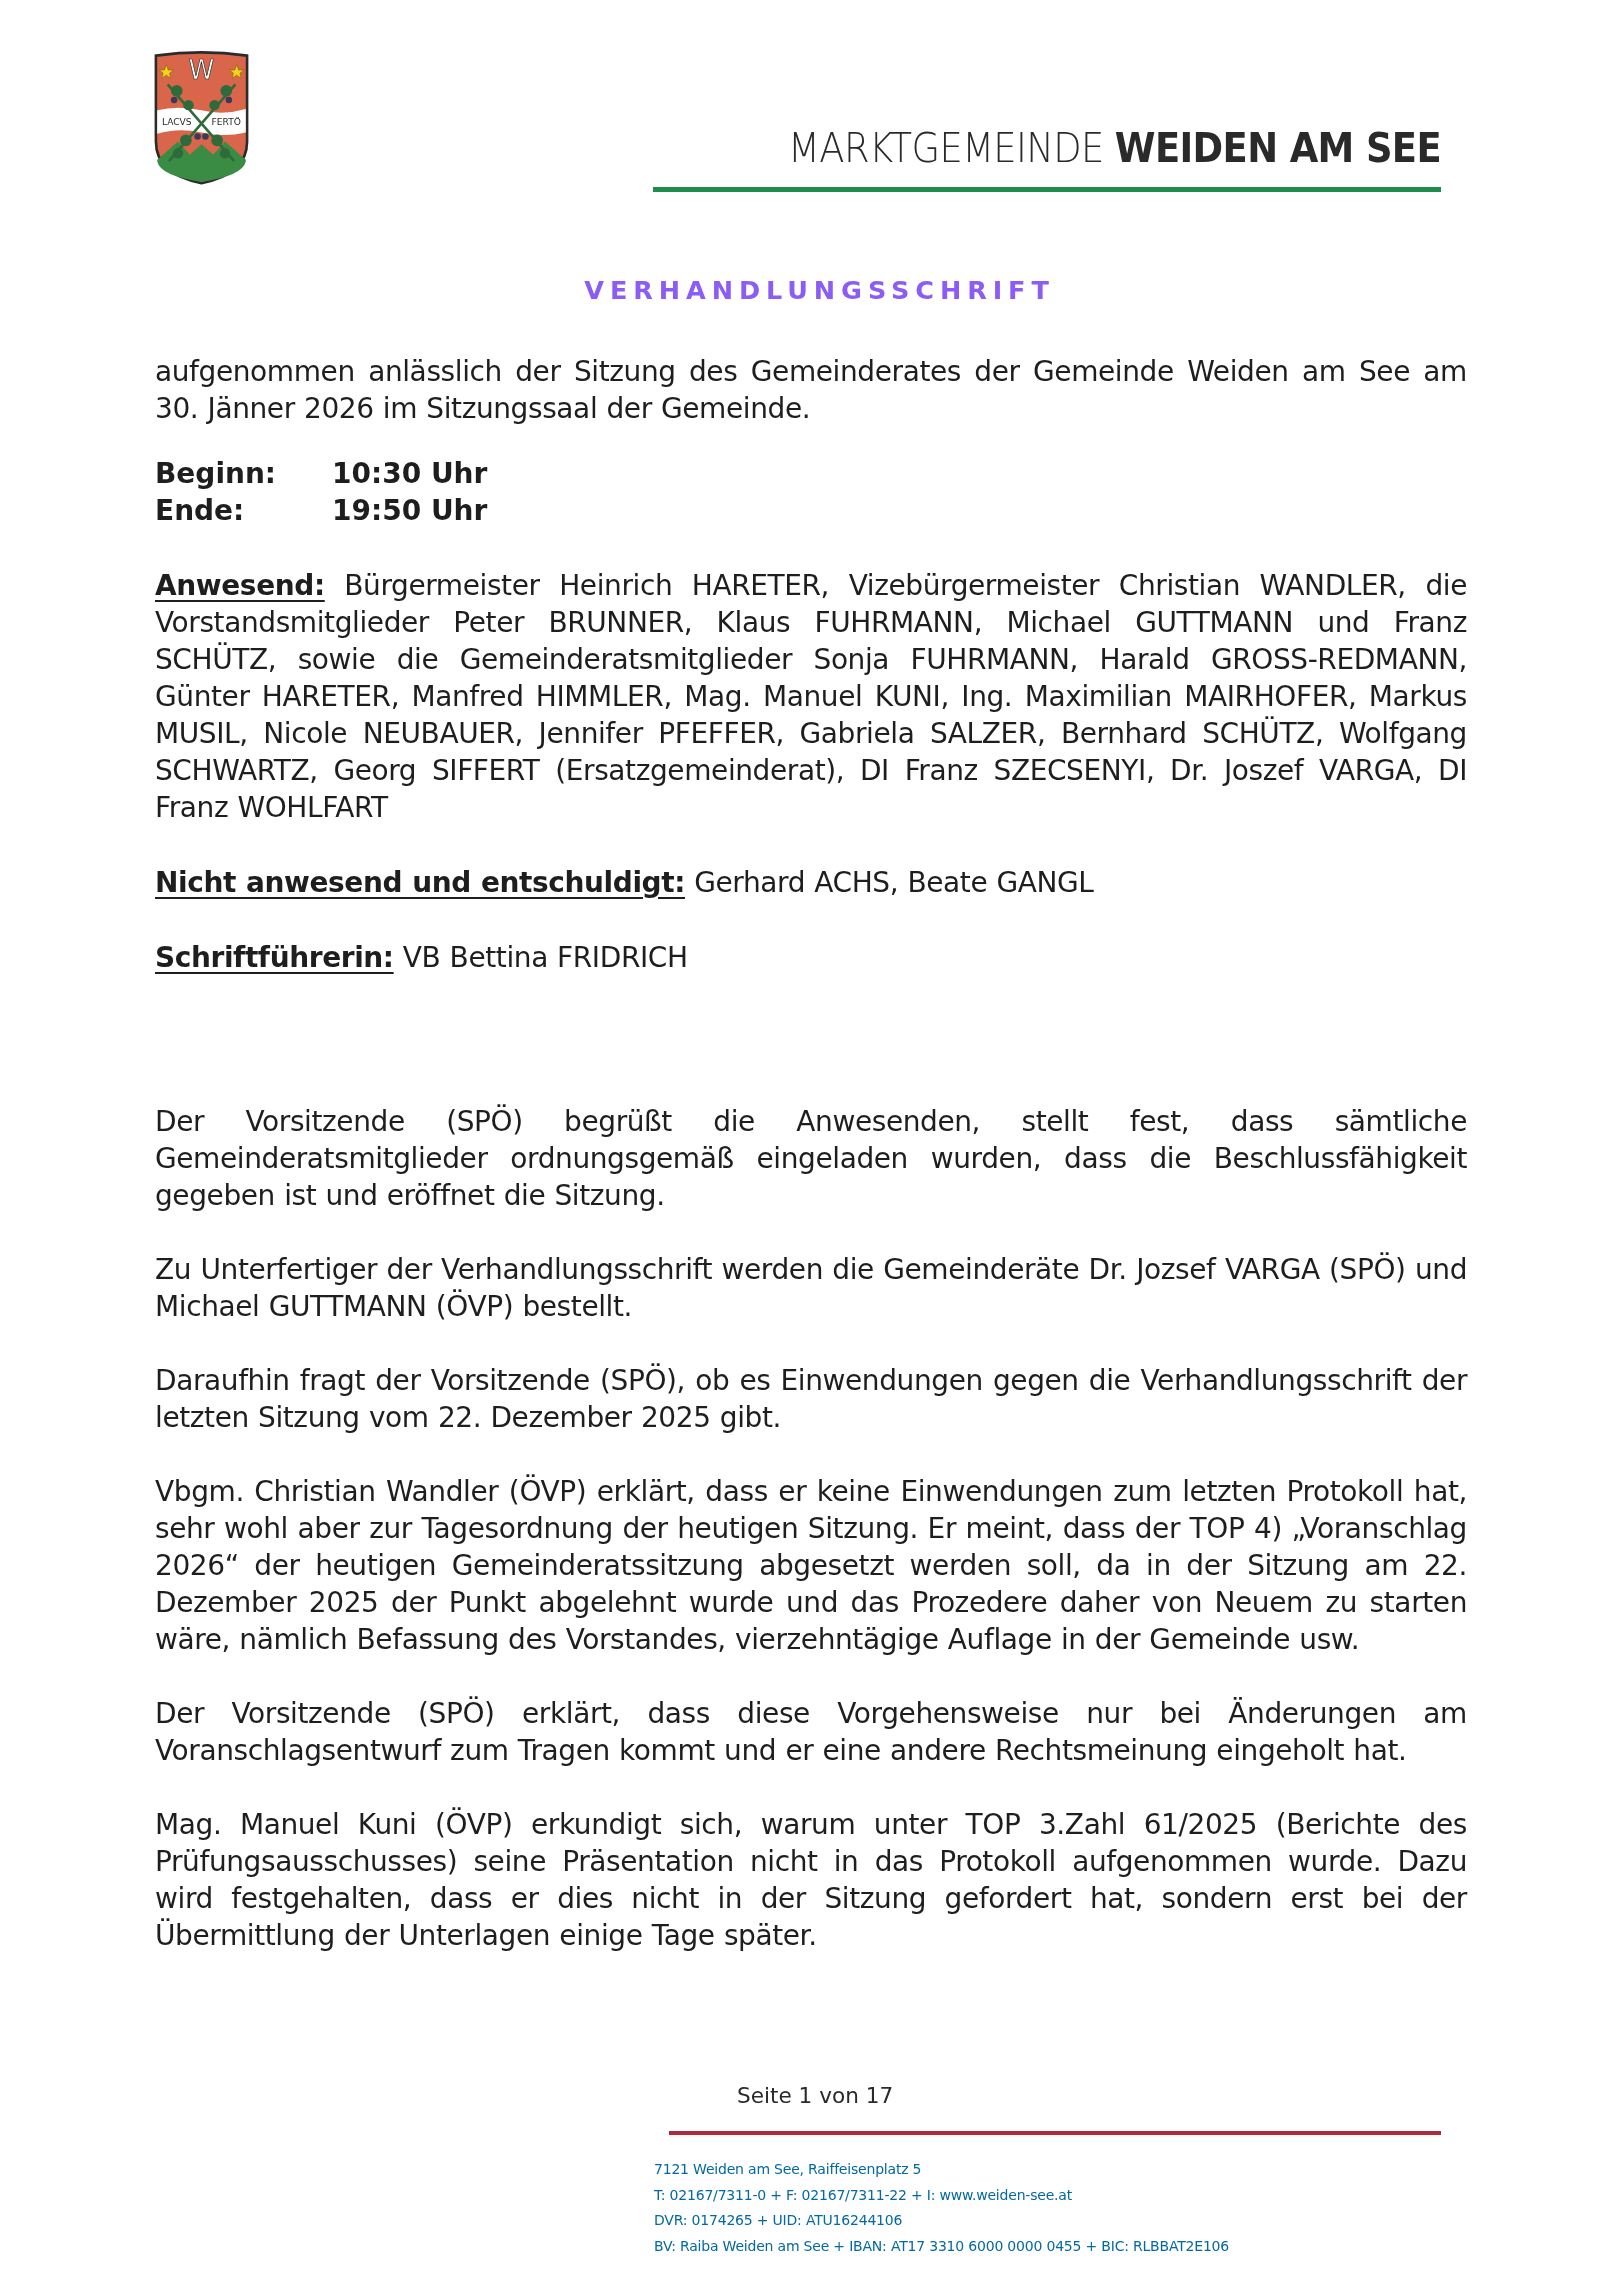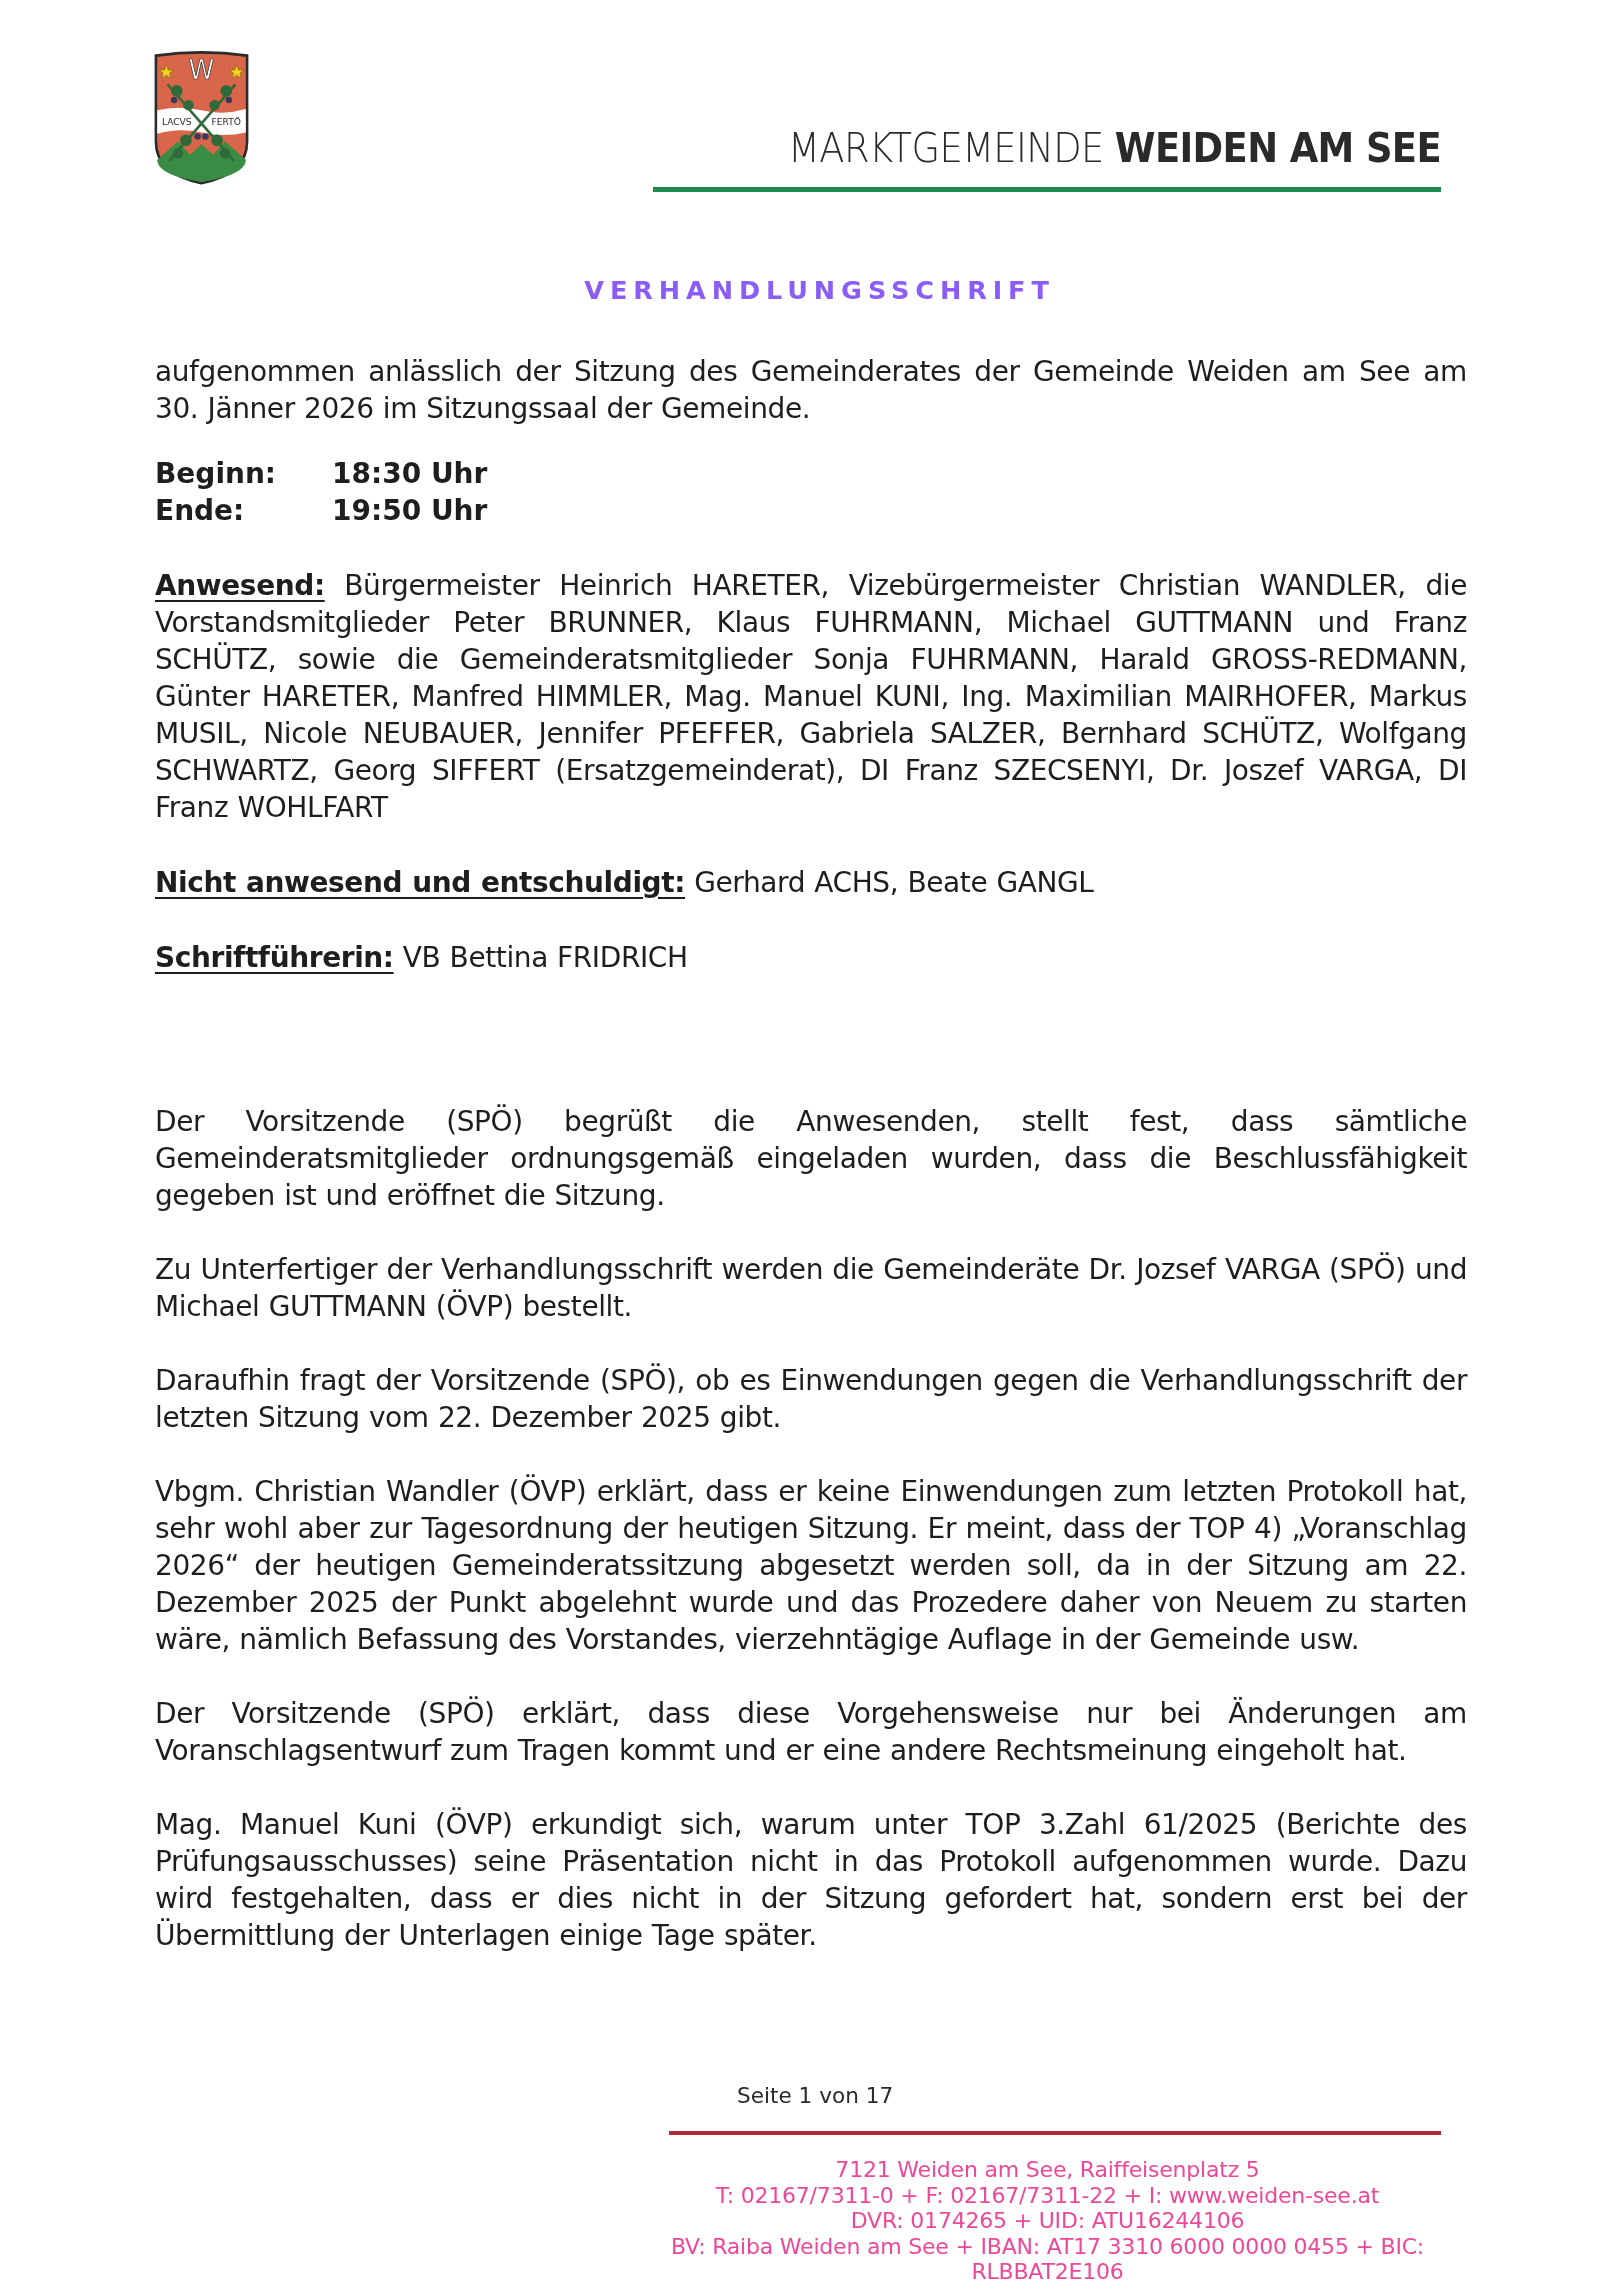--- a/index.html
+++ b/index.html
@@ -36,22 +36,22 @@
   .gap-s { height: 37px; }
   .gap-m { height: 38px; }
   .gap-l { height: 89px; }
 
   .page-no { position: absolute; left: 737px; top: 2083px; font-size: 21.6px; color: #2a2a2a; }
   .red-rule {
     position: absolute; left: 669px; top: 2131px; width: 772px; height: 3.9px;
     background: linear-gradient(to bottom, #a12a48 0%, #c0282e 100%);
   }
   .footer {
-    position: absolute; left: 654px; top: 2157px; width: 787px; text-align: center;
-    font-size: 22px; line-height: 25.5px; color: #ec4899; letter-spacing: -0.2px;
+    position: absolute; left: 654px; top: 2157px; width: 787px; text-align: left;
+    font-size: 14px; line-height: 25.5px; color: #0369a1; letter-spacing: -0.2px;
   }
 </style>
 </head>
 <body>
 
 <svg class="crest" viewBox="0 0 152 206">
   <path d="M6 8 Q76 -2 146 8 L146 140 Q146 190 76 204 Q6 190 6 140 Z" fill="#d9654a" stroke="#2b2b2b" stroke-width="4"></path>
   <path d="M8 92 Q40 84 76 92 Q110 100 144 90 L144 126 Q110 134 76 126 Q40 118 8 128 Z" fill="#ffffff"></path>
   <path d="M8 168 L40 140 L58 160 L76 144 L94 160 L112 140 L144 168 L144 170 Q140 192 76 202 Q12 192 8 170 Z" fill="#3a8c45"></path>
   <line x1="24" y1="52" x2="126" y2="170" stroke="#2f6b3a" stroke-width="4"></line>
@@ -86,21 +86,21 @@
 <div class="green-rule" style="background: rgb(31, 140, 78);"></div>
 
 <div class="doc-title">VERHANDLUNGSSCHRIFT</div>
 
 <div class="content">
   <p class="p"><span>aufgenommen anlässlich der Sitzung des Gemeinderates der Gemeinde Weiden am See am </span><b>30. Jänner 2026</b><span> im Sitzungssaal der Gemeinde.</span></p>
 
   <div class="times">
     <div class="row">
       <span class="lbl">Beginn:</span>
-      <span>18:30 Uhr</span>
+      <span>10:30 Uhr</span>
     </div>
     <div class="row">
       <span class="lbl">Ende:</span>
       <span>19:50 Uhr</span>
     </div>
   </div>
 
   <div class="gap-m"></div>
   <p class="p"><span class="u">Anwesend:</span><span><span> Bürgermeister Heinrich </span><b>HARETER</b><span>, Vizebürgermeister Christian </span><b>WANDLER</b><span>, die Vorstandsmitglieder Peter </span><b>BRUNNER</b><span>, Klaus </span><b>FUHRMANN</b><span>, Michael </span><b>GUTTMANN</b><span> und Franz </span><b>SCHÜTZ</b><span>, sowie die Gemeinderatsmitglieder Sonja </span><b>FUHRMANN</b><span>, Harald </span><b>GROSS-REDMANN</b><span>, Günter </span><b>HARETER</b><span>, Manfred </span><b>HIMMLER</b><span>, Mag. Manuel </span><b>KUNI</b><span>, Ing. Maximilian </span><b>MAIRHOFER</b><span>, Markus </span><b>MUSIL</b><span>, Nicole </span><b>NEUBAUER</b><span>, Jennifer </span><b>PFEFFER</b><span>, Gabriela </span><b>SALZER</b><span>, Bernhard </span><b>SCHÜTZ</b><span>, Wolfgang </span><b>SCHWARTZ</b><span>, Georg </span><b>SIFFERT</b><span> (Ersatzgemeinderat), DI Franz </span><b>SZECSENYI</b><span>, Dr. Joszef </span><b>VARGA</b><span>, DI Franz </span><b>WOHLFART</b></span></p>
 

